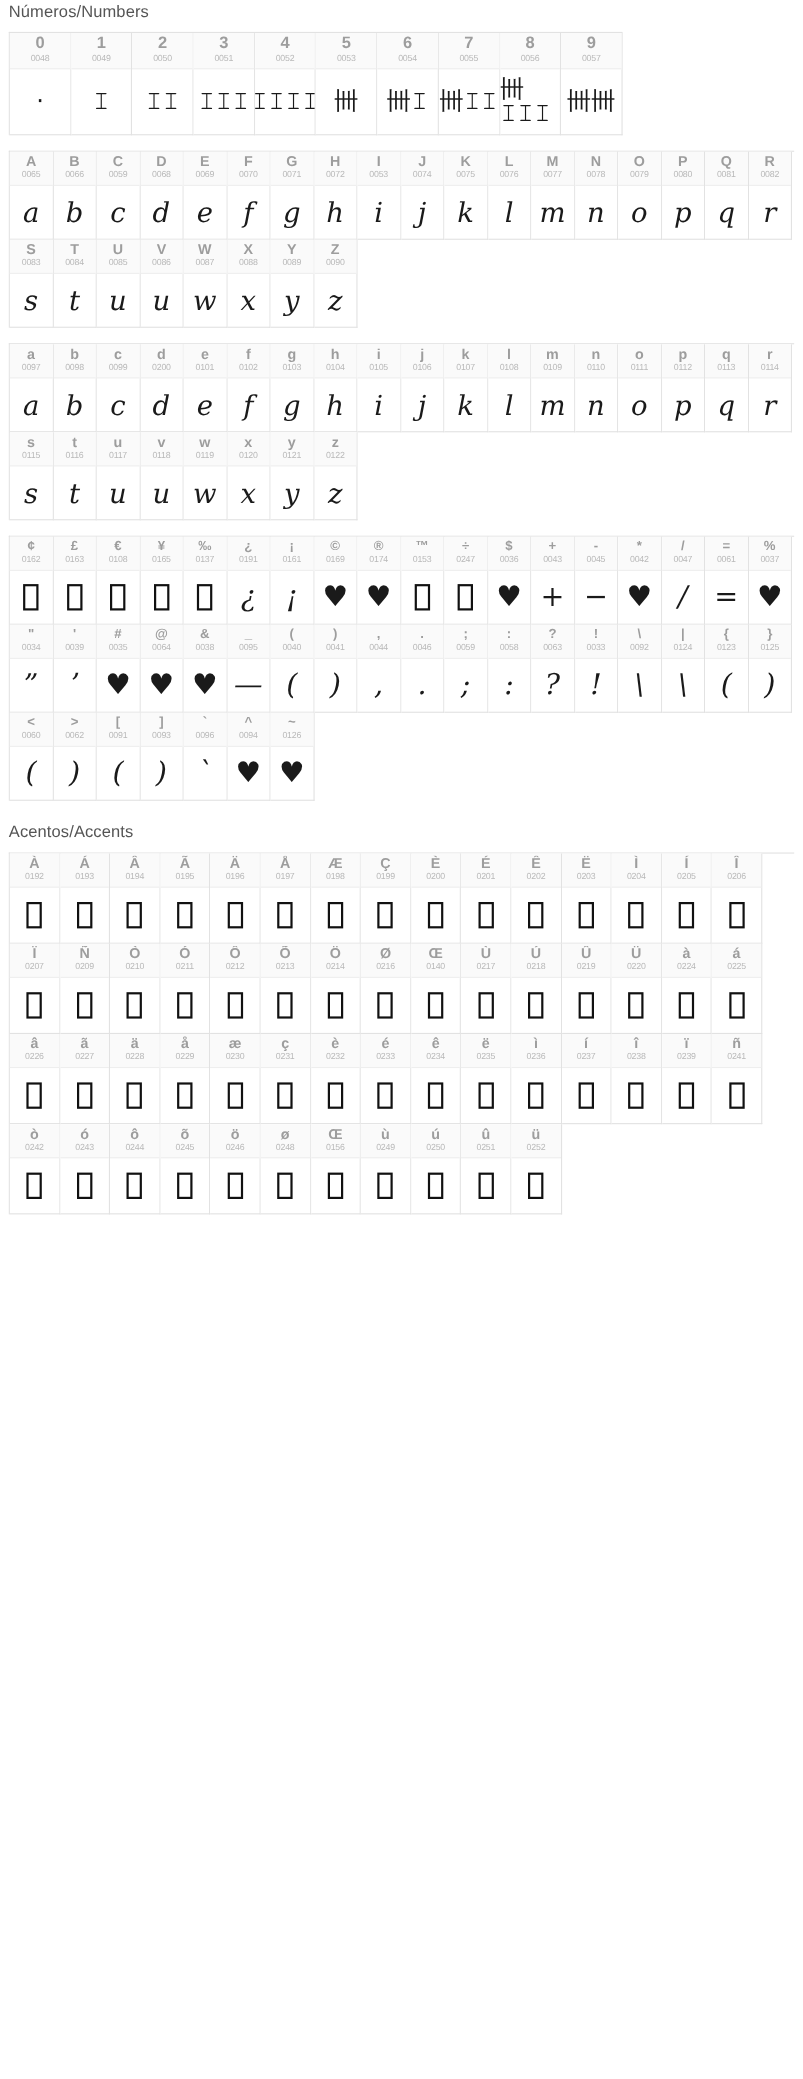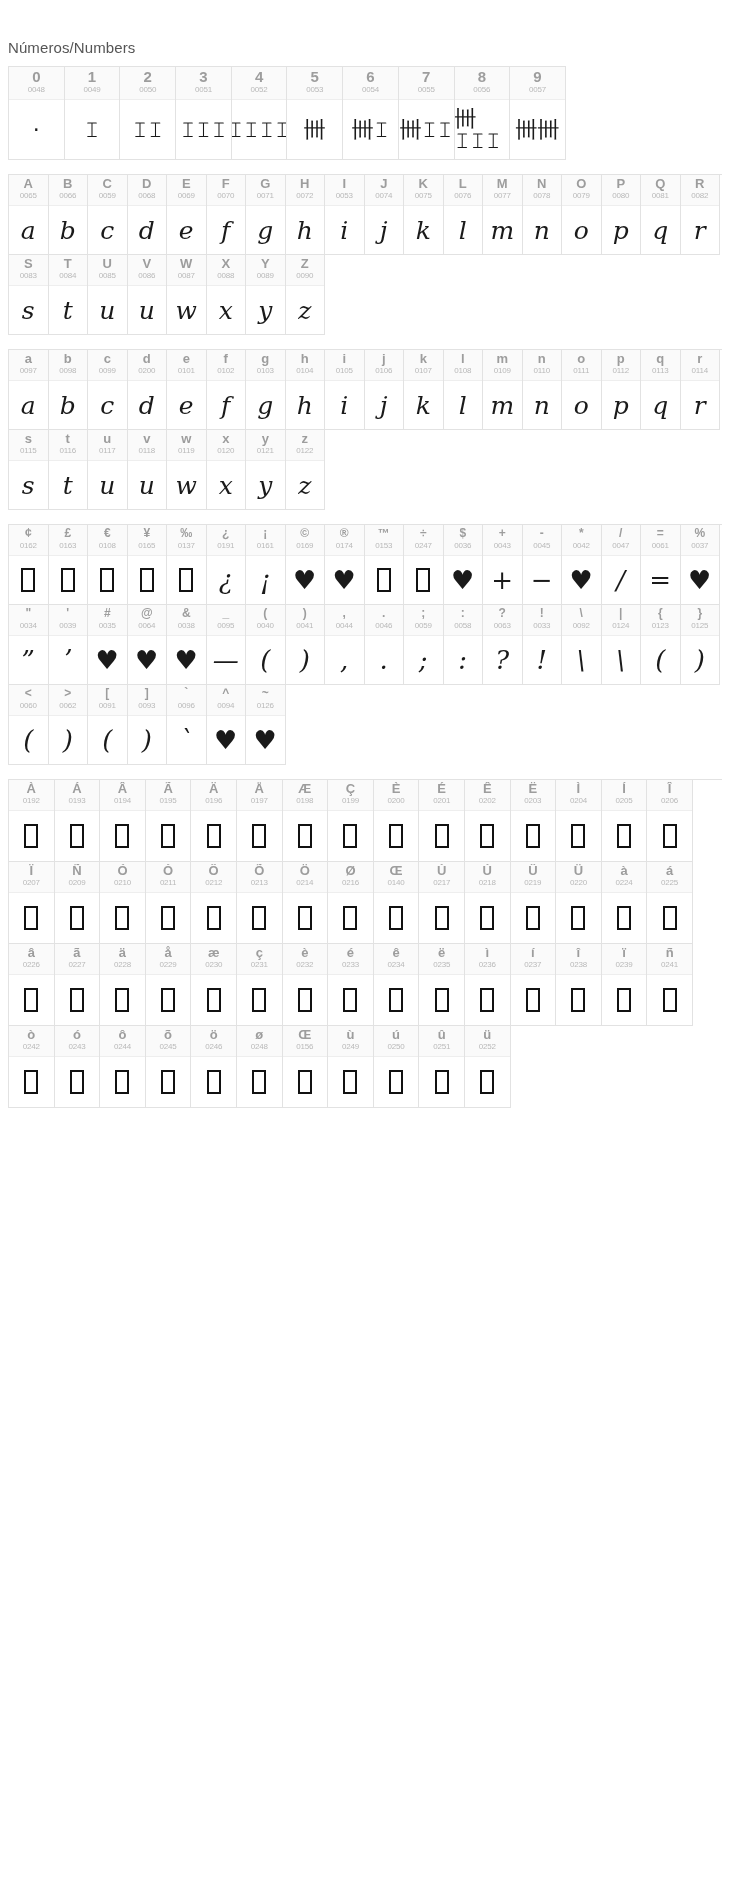--- a/index.html
+++ b/index.html
@@ -24,21 +24,20 @@
   .section-title {
     font-size: 15px;
     color: #555555;
     font-weight: normal;
     margin: 0;
     padding: 6px 0 10px 8px;
     letter-spacing: 0.1px;
   }
   .section-title.first {
     padding-top: 2px;
-    margin-top: 37px;
   }
   .grid {
     display: flex;
     flex-wrap: wrap;
     margin-left: 8px;
     border-left: 1px solid #e2e2e2;
     border-top: 1px solid #e2e2e2;
     width: max-content;
     max-width: 714px;
     box-sizing: border-box;
@@ -880,20 +879,21 @@
             <div class="head">
               <span class="ch">~</span>
               <span class="code">0126</span>
             </div>
             <div class="glyph">♥</div>
           </div>
         </div>
         <div class="spacer"></div>
       </div>
       <div class="section">
+        <div class="section-title">Acentos/Accents</div>
         <div class="grid g-acc">
           <div class="cell">
             <div class="head">
               <span class="ch">À</span>
               <span class="code">0192</span>
             </div>
             <div class="glyph tofu">
               <span class="tofu-box"></span>
             </div>
           </div>

